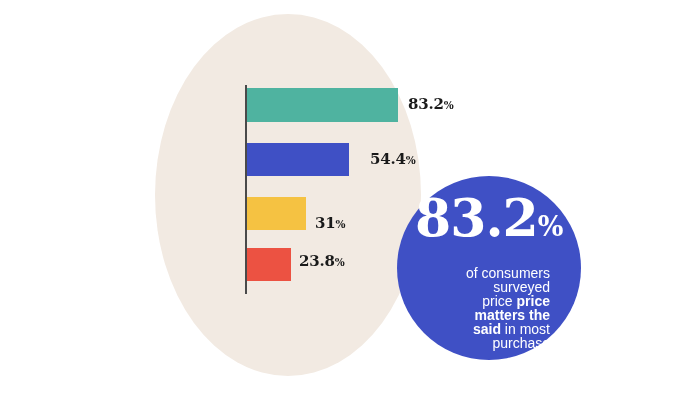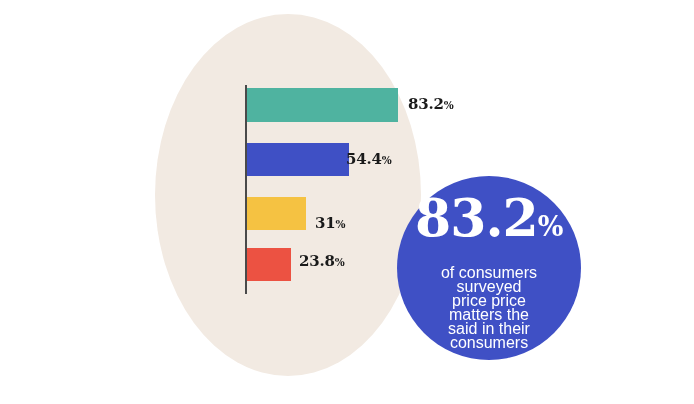--- a/index.html
+++ b/index.html
@@ -102,28 +102,28 @@
     margin-top: 6px;
     white-space: nowrap;
   }
   .big-stat .pct-small {
     font-size: 27px;
     letter-spacing: -0.5px;
   }
 
   .callout-caption {
     color: #ffffff;
-    font-size: 16px;
+    font-size: 14px;
     line-height: 14px;
-    text-align: center;
+    text-align: right;
     margin-top: 14px;
     width: 122px;
   }
   .callout-caption b {
-    font-weight: 400;
+    font-weight: 700;
   }
 </style>
 </head>
 <body>
 
 <div id="infographic">
 
   <div class="beige-circle"></div>
 
   <div class="chart">
@@ -132,21 +132,21 @@
 
     <div class="bar-row" style="top:88px; height:34px;">
 
       <div class="bar" style="top:0px; width:151px; height:34px; background:#4FB3A0;"></div>
       <div class="value-label" style="left:408px; top:7px;"><span>83.2</span><span class="pct">%</span></div>
     </div>
 
     <div class="bar-row" style="top:143px; height:33px;">
 
       <div class="bar" style="top:0px; width:102px; height:33px; background:#3F50C5;"></div>
-      <div class="value-label" style="left:346px; top:7px;"><span>54.4</span><span class="pct">%</span></div>
+      <div class="value-label" style="left:370px; top:7px;"><span>54.4</span><span class="pct">%</span></div>
     </div>
 
     <div class="bar-row" style="top:197px; height:33px;">
 
       <div class="bar" style="top:0px; width:59px; height:33px; background:#F5C242;"></div>
       <div class="value-label" style="left:315px; top:17px;"><span>31</span><span class="pct">%</span></div>
     </div>
 
     <div class="bar-row" style="top:248px; height:33px;">
 
@@ -154,17 +154,17 @@
       <div class="value-label" style="left:299px; top:4px;"><span>23.8</span><span class="pct">%</span></div>
     </div>
 
   </div>
 
   <div class="blue-circle">
     <div class="big-stat"><span>83.2</span><span class="pct-small">%</span></div>
     <div class="callout-caption">
       <span>of consumers surveyed</span><br>
       <span>price </span><b>price matters the</b><br>
-      <b>said</b><span> in their consumers</span>
+      <b>said</b><span> in most purchase</span>
     </div>
   </div>
 
 </div>
 
 </body></html>

